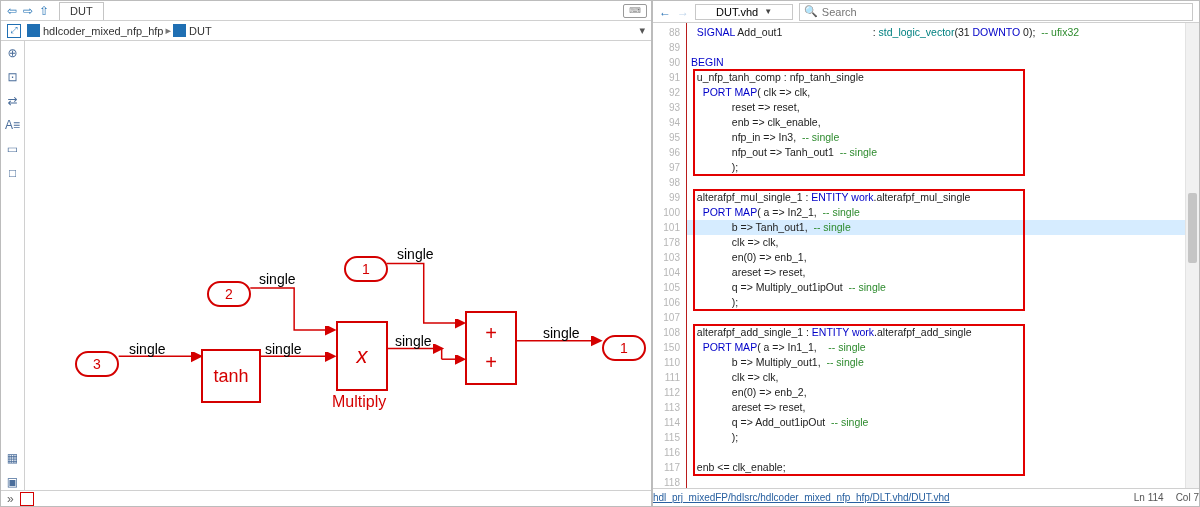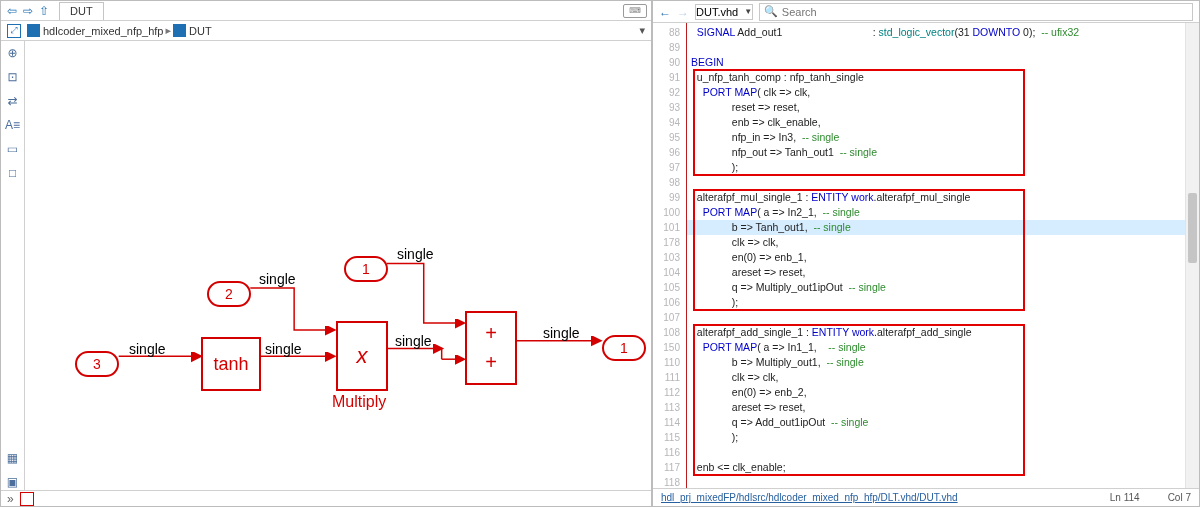--- a/index.html
+++ b/index.html
@@ -22,58 +22,58 @@
   .bc-dropdown{margin-left:auto;color:#555}
   .left-body{flex:1;display:flex;min-height:0}
   .palette{width:24px;border-right:1px solid #d0d0d0;display:flex;flex-direction:column;align-items:center;padding-top:4px;gap:8px}
   .pal-btn{width:16px;height:16px;color:#4b6e9b;font-size:12px;display:flex;align-items:center;justify-content:center;cursor:pointer}
   .pal-spacer{flex:1}
   .canvas{flex:1;position:relative;background:#fff;overflow:hidden}
   
   .port{position:absolute;min-width:44px;height:26px;border:2px solid #d40000;border-radius:13px;background:#fff;display:flex;align-items:center;justify-content:center;color:#d40000;font-size:14px}
   .port.out{border-radius:13px}
   .blk{position:absolute;border:2px solid #d40000;background:#fff;display:flex;align-items:center;justify-content:center;color:#d40000}
-  .blk-tanh{left:176px;top:296px;width:60px;height:54px;font-size:18px}
+  .blk-tanh{left:176px;top:308px;width:60px;height:54px;font-size:18px}
   .blk-mul{left:311px;top:280px;width:52px;height:70px;font-size:22px;font-style:italic;font-family:"Times New Roman",serif}
   .blk-add{left:440px;top:270px;width:52px;height:74px;flex-direction:column;gap:6px;font-size:20px}
   .blk-label{position:absolute;color:#d40000;font-size:16px}
   .sig-label{position:absolute;color:#000;font-size:14px}
   svg.wires{position:absolute;inset:0;width:100%;height:100%;pointer-events:none}
   svg.wires line,svg.wires path{stroke:#d40000;stroke-width:1.5}
   svg.wires .arrow{fill:#d40000}
   .left-status{height:16px;border-top:1px solid #d0d0d0;display:flex;align-items:center;padding:0 6px}
   .expand{font-size:12px;color:#666}
   .mini{width:14px;height:14px;border:1px solid #d40000;margin-left:6px}
   
   .right-pane{flex:1;border:1px solid #bcbcbc;display:flex;flex-direction:column;min-width:0}
   .right-title{height:20px;display:flex;align-items:center;font-size:11px;color:#333;padding:0 6px;border-bottom:1px solid #d0d0d0;background:#f5f7f9}
   .right-title .spacer{flex:1}
   .right-title .tbtn{width:14px;height:14px;color:#666;display:flex;align-items:center;justify-content:center;font-size:11px;margin-left:4px}
   .right-toolbar{height:22px;display:flex;align-items:center;gap:6px;padding:0 6px;border-bottom:1px solid #d0d0d0}
   .rnav{color:#2a72b5;font-size:12px}
-  .file-dd{font-size:11px;padding:1px 0;border:1px solid #c8c8c8;background:#fff;display:flex;align-items:center;gap:6px}
+  .file-dd{font-size:11px;padding:1px 20px;border:1px solid #c8c8c8;background:#fff;display:flex;align-items:center;gap:6px}
   .file-dd .caret{font-size:8px;color:#444}
   .search-wrap{flex:1;display:flex;align-items:center;border:1px solid #c8c8c8;height:18px;padding:0 4px;font-size:11px;color:#888}
   .search-wrap .mag{color:#2a72b5;font-size:11px;margin-right:4px}
   .search-wrap input{border:none;outline:none;font-size:11px;flex:1;color:#333;background:transparent}
   .code-wrap{flex:1;display:flex;min-height:0;position:relative}
   .gutter{width:34px;text-align:right;padding:2px 6px 2px 0;font-size:10px;color:#b6b6b6;background:#fff;font-family:Consolas,Menlo,monospace;line-height:15px;border-right:1px solid #b91c1c;user-select:none}
   .code{flex:1;font-family:Consolas,Menlo,monospace;font-size:10.5px;line-height:15px;padding:2px 4px;white-space:pre;color:#222;position:relative;overflow:hidden}
   .kw{color:#0000c8}
   .ent{color:#0000c8}
   .ty{color:#008080}
   .cm{color:#2e8b2e}
   .hl-line{position:absolute;left:0;right:0;height:15px;background:#d6ecff;z-index:0}
   .box-red{position:absolute;border:2px solid #e20000;pointer-events:none;z-index:2}
   .code .ln{position:relative;z-index:1}
   .scrollbar-v{width:14px;background:#f1f1f1;border-left:1px solid #e3e3e3;position:relative}
   .scroll-thumb{position:absolute;left:2px;right:2px;top:170px;height:70px;background:#c5c5c5;border-radius:2px}
-  .right-status{height:18px;border-top:1px solid #d0d0d0;display:flex;align-items:center;padding:0 8px;font-size:10px;color:#2860a0}
+  .right-status{height:18px;border-top:1px solid #d0d0d0;display:flex;align-items:center;padding:0 0;font-size:10px;color:#2860a0}
   .right-status .path{flex:1;text-decoration:underline;overflow:hidden;white-space:nowrap;text-overflow:ellipsis}
-  .right-status .pos{color:#555;margin-left:28px}
+  .right-status .pos{color:#555;margin-left:12px}
 </style>
 </head>
 <body>
 
 <div class="app">
 
   <div class="left-pane">
     <div class="tabbar">
       <div class="nav-arrows">
         <span>⇦</span>

